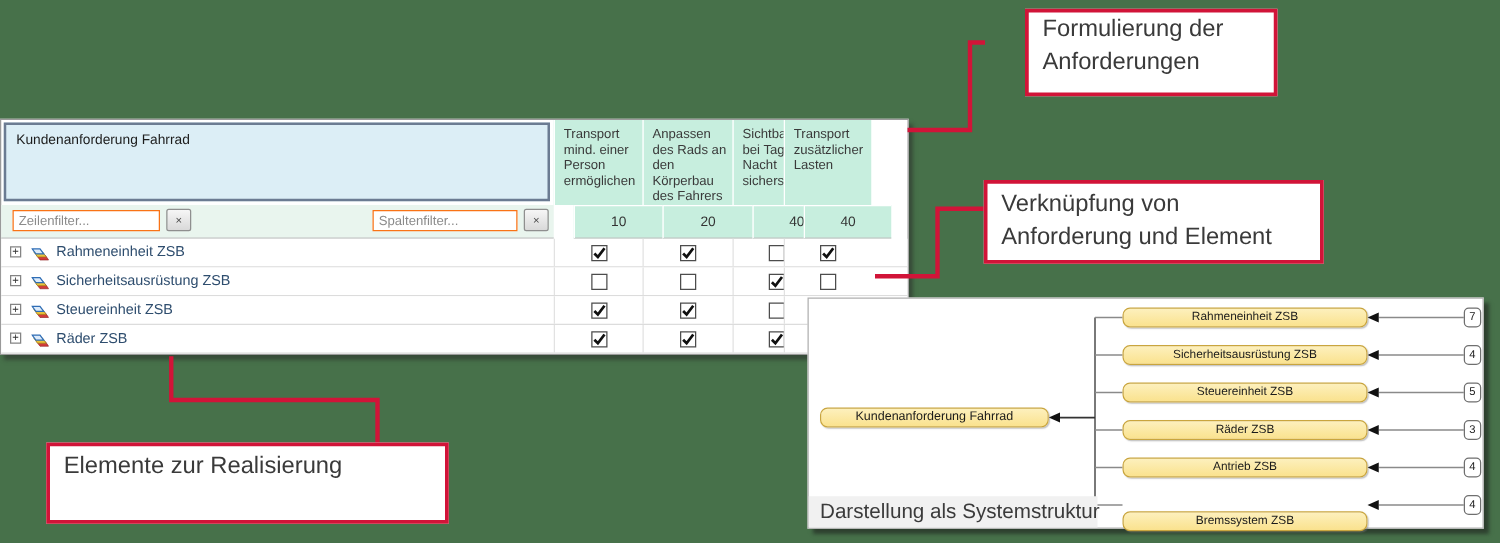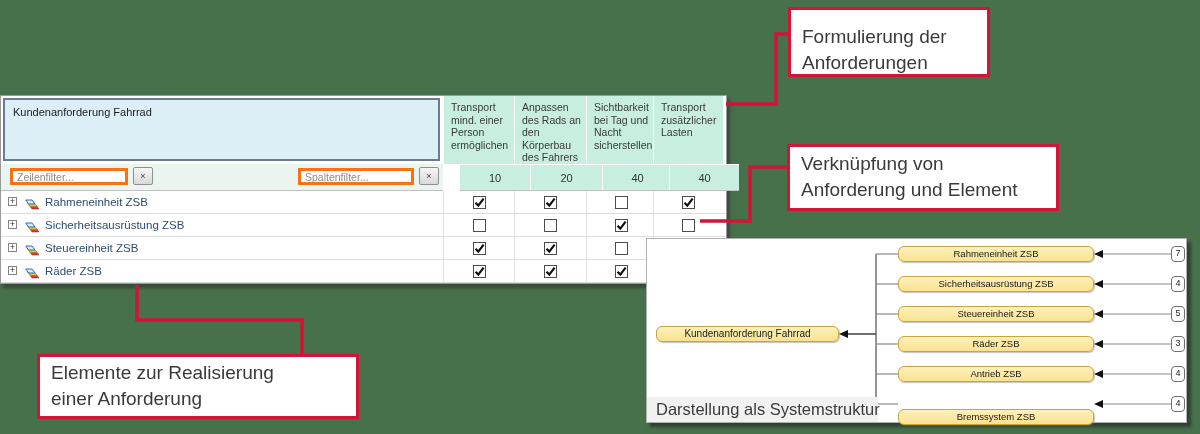--- a/index.html
+++ b/index.html
@@ -24,28 +24,28 @@
     background:var(--matrix-header-fill,#c7eede);color:#3a3a3a;
     font-size:10.5px;line-height:12.5px;padding:5px 3px 0 7px;
     border-left:1px solid #fff;
   }
   .weight-cell{
     position:absolute;top:68px;height:27px;box-sizing:border-box;
     background:var(--matrix-header-fill,#c7eede);color:#333;font-size:11px;
     line-height:26px;text-align:center;border-left:1px solid #fff;
     border-top:1px solid #fff;border-bottom:1px solid #c0c0c0;margin-left:16px;
   }
-  .c0{left:442px;width:71px}.c1{left:513px;width:72px}.c2{left:585px;width:70px}.c3{left:652px;width:70px}
+  .c0{left:442px;width:71px}.c1{left:513px;width:72px}.c2{left:585px;width:70px}.c3{left:626px;width:70px}
   .filter-band{
     position:absolute;left:0;top:68px;width:442px;height:27px;box-sizing:border-box;
     background:var(--filter-band-fill,#e9f5ee);border-bottom:1px solid #c0c0c0;
   }
   .filter-input{
     position:absolute;top:4px;height:17px;box-sizing:border-box;
-    border:3px solid #f97316;font-size:10.5px;padding:0 4px;color:#333;background:#fff;
+    border:1px solid #f97316;font-size:10.5px;padding:0 4px;color:#333;background:#fff;
     font-family:"Liberation Sans",sans-serif;
   }
   .filter-input::placeholder{color:#8b8b8b;}
   .fi-row{left:9px;width:118px}.fi-col{left:297px;width:116px}
   .filter-clear{
     position:absolute;top:3px;width:20px;height:18px;box-sizing:border-box;
     border:1px solid #8f8f8f;background:linear-gradient(#f6f6f6,#d9d9d9);
     border-radius:2px;font-size:9px;color:#444;line-height:15px;text-align:center;padding:0;
     font-family:"Liberation Sans",sans-serif;
   }
@@ -86,21 +86,21 @@
     white-space:nowrap;
   }
   
   #connectors{position:absolute;left:0;top:0;z-index:3;pointer-events:none;}
   #connectors path{stroke:var(--accent-red,#d11438);stroke-width:3.5;fill:none;}
   .callout{
     position:absolute;background:#fff;border:3px solid var(--accent-red,#d11438);
     box-sizing:border-box;color:#3a3a3a;font-size:19px;line-height:26px;
     padding:4px 11px;z-index:4;
   }
-  #callout-formulierung{left:788px;top:7px;width:202px;height:70px;padding-top:14px;}
+  #callout-formulierung{left:820px;top:7px;width:202px;height:70px;padding-top:1px;}
   #callout-verknuepfung{left:787px;top:144px;width:272px;height:67px;}
   #callout-elemente{left:37px;top:354px;width:322px;height:65px;padding-top:3px;}
 </style>
 </head>
 <body>
 
 <div class="matrix-panel">
   <div class="corner-box">Kundenanforderung Fahrrad</div>
   <div id="col-headers">
       <div class="col-head c0">Transport mind. einer Person ermöglichen</div>
@@ -299,14 +299,13 @@
 <div class="callout" id="callout-formulierung">
   <div>Formulierung der</div>
   <div>Anforderungen</div>
 </div>
 <div class="callout" id="callout-verknuepfung">
   <div>Verknüpfung von</div>
   <div>Anforderung und Element</div>
 </div>
 <div class="callout" id="callout-elemente">
   <div>Elemente zur Realisierung</div>
-  <div>einer Anforderung</div>
 </div>
 
 </body></html>

